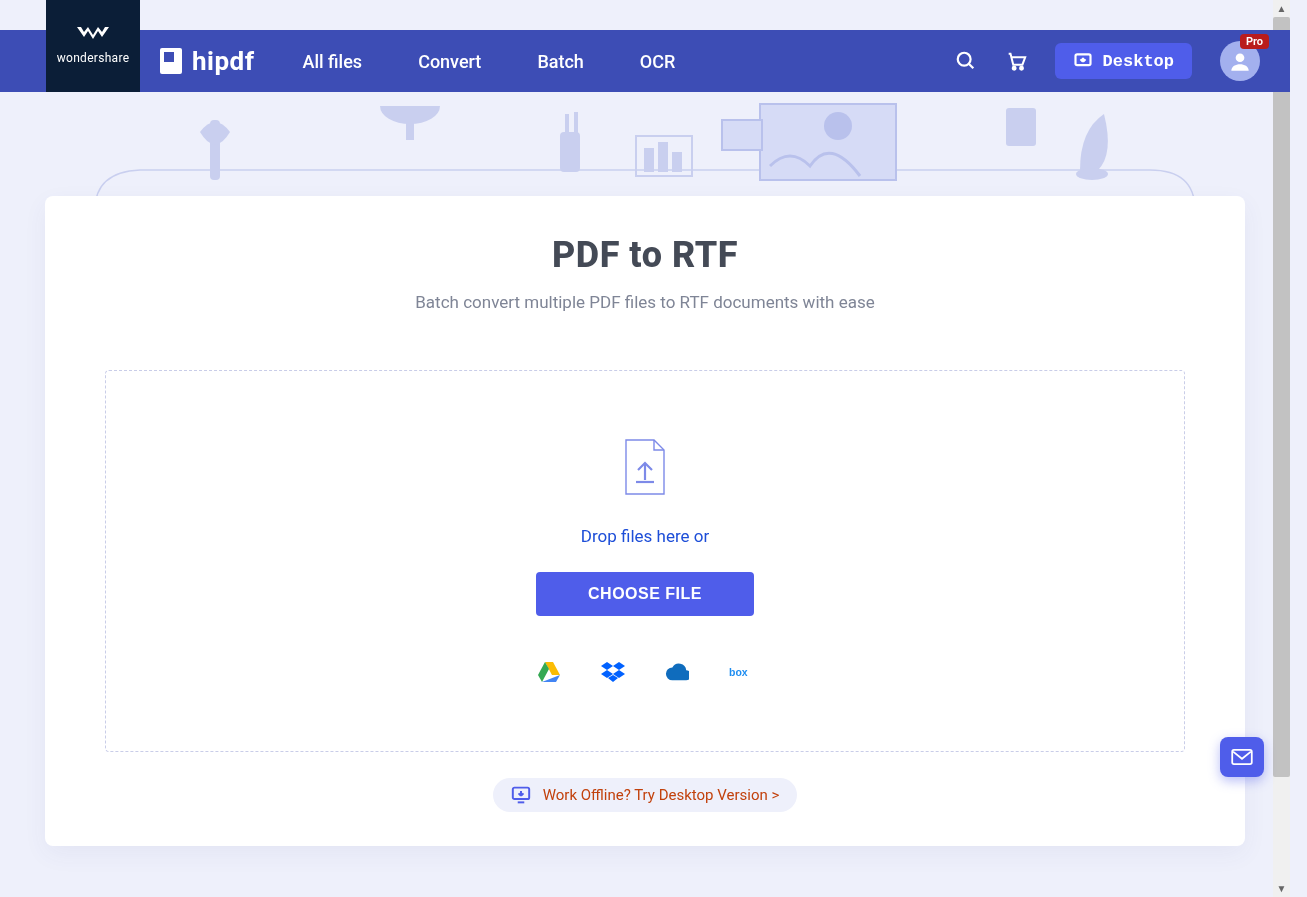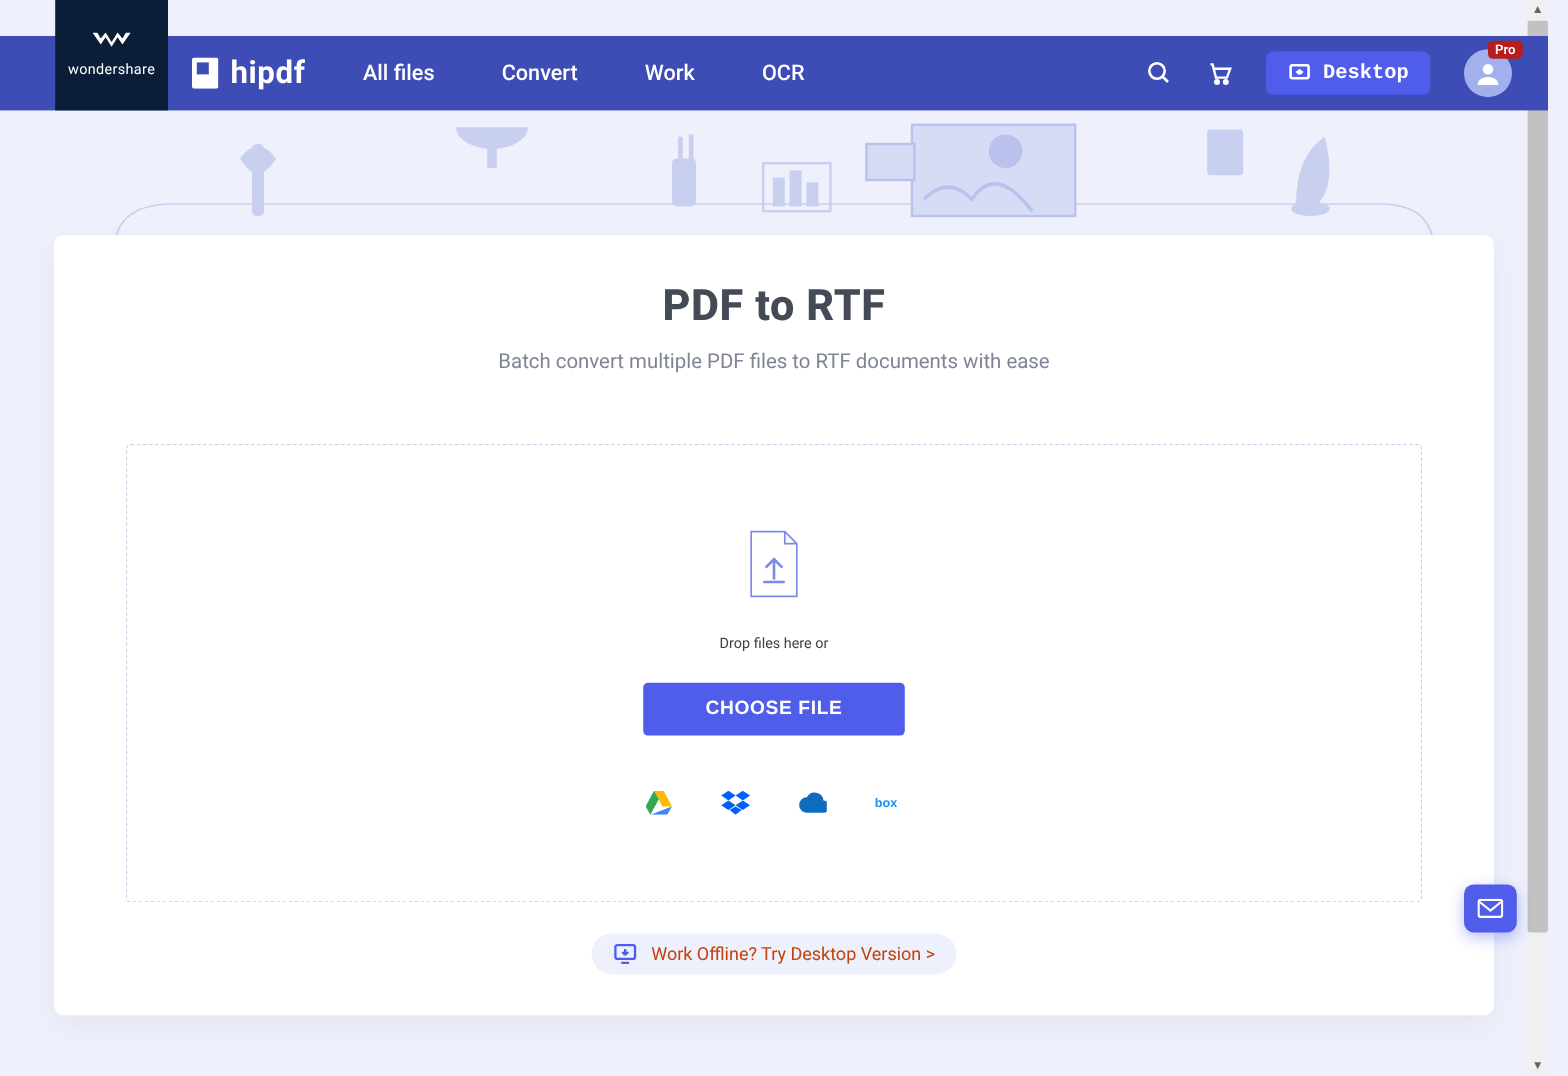--- a/index.html
+++ b/index.html
@@ -136,21 +136,21 @@
     .dropzone {
       margin-top: 58px;
       border: 1px dashed #c9cde8;
       border-radius: 4px;
       height: 382px;
       display:flex; flex-direction:column;
       align-items:center; justify-content:center;
       gap: 26px;
     }
     .upload-icon { color:#5767e6; }
-    .drop-text { color:#404040; font-size:12px; }
+    .drop-text { color:#1d4ed8; font-size:17px; }
     .choose-btn {
       background:#4f5dea; color:#fff;
       padding: 13px 52px;
       border:none; border-radius:4px;
       font-weight:700; font-size:16px;
       letter-spacing:.5px; cursor:pointer;
     }
     .providers { display:flex; gap:40px; margin-top:18px; align-items:center;}
     .provider-icon { cursor:pointer; display:flex; align-items:center; justify-content:center; width:24px; height:24px; }
 
@@ -206,21 +206,21 @@
         <svg width="22" height="26" viewBox="0 0 22 26">
             <rect x="0" y="0" width="22" height="26" rx="2" fill="#ffffff"></rect>
             <rect x="4" y="4" width="10" height="10" fill="#3d4db5"></rect>
           </svg>
         <span>hipdf</span>
       </div>
 
       <div class="menu">
         <span class="menu-item">All files</span>
         <span class="menu-item">Convert</span>
-        <span class="menu-item">Work</span>
+        <span class="menu-item">Batch</span>
         <span class="menu-item">OCR</span>
       </div>
 
       <div class="right-controls">
         <span class="icon-btn">
           <svg width="22" height="22" viewBox="0 0 24 24" fill="none" stroke="#fff" stroke-width="2.4">
               <circle cx="10" cy="10" r="7"></circle>
               <line x1="20" y1="20" x2="15" y2="15"></line>
             </svg>
         </span>

